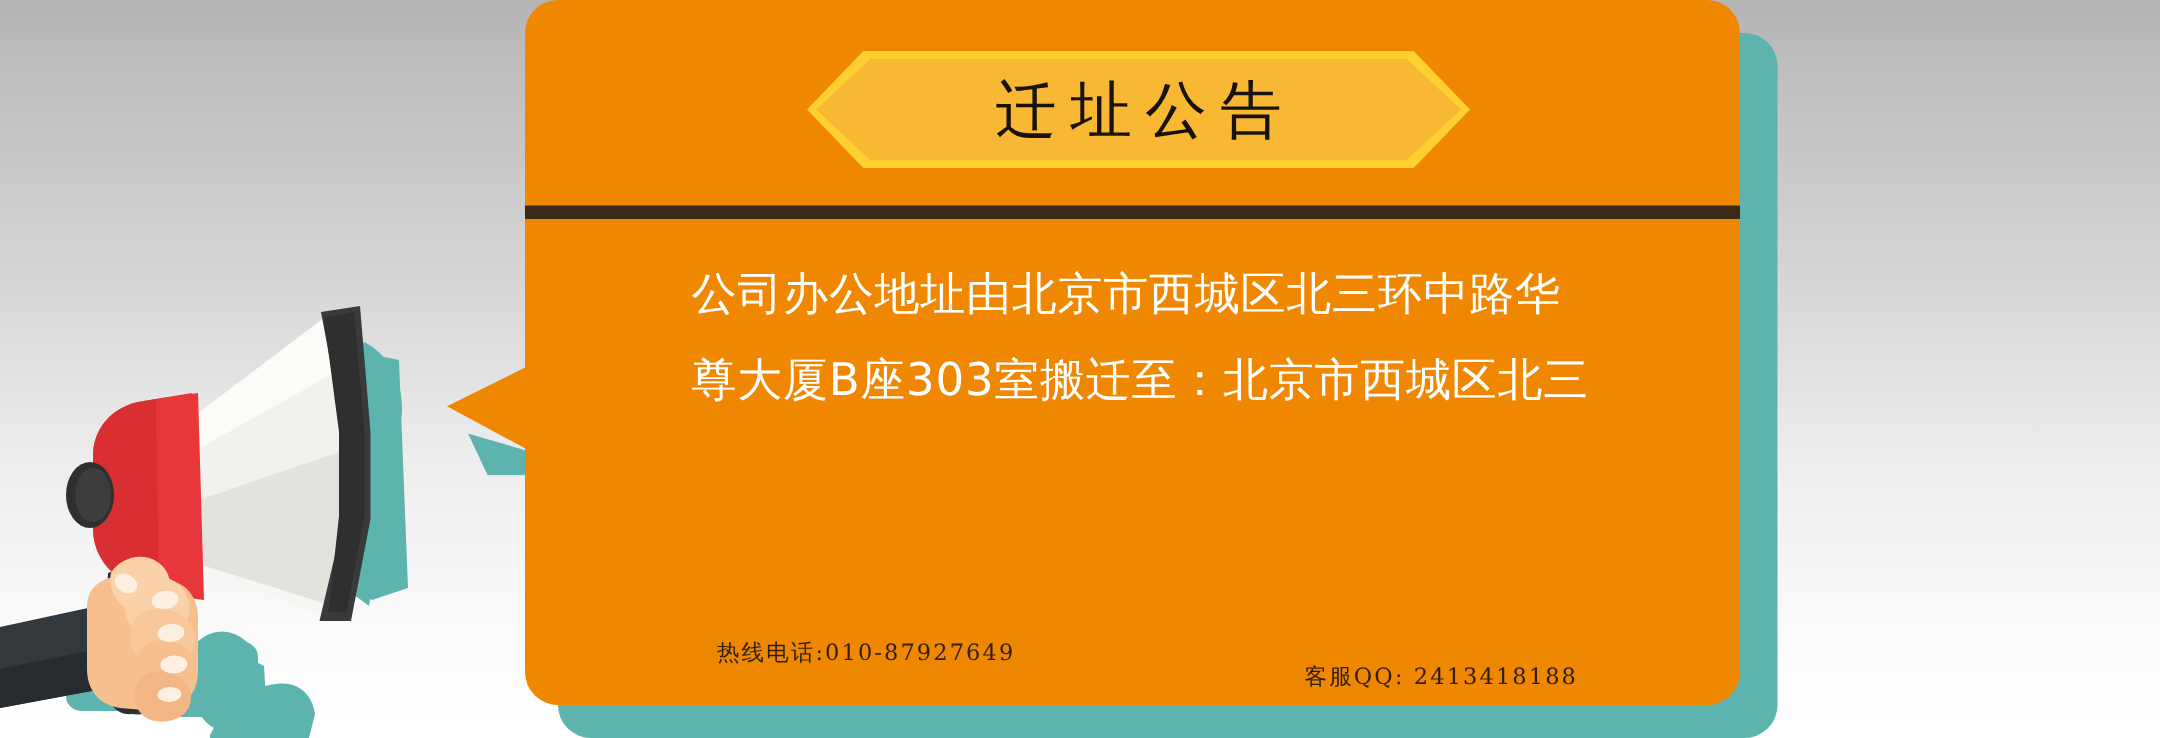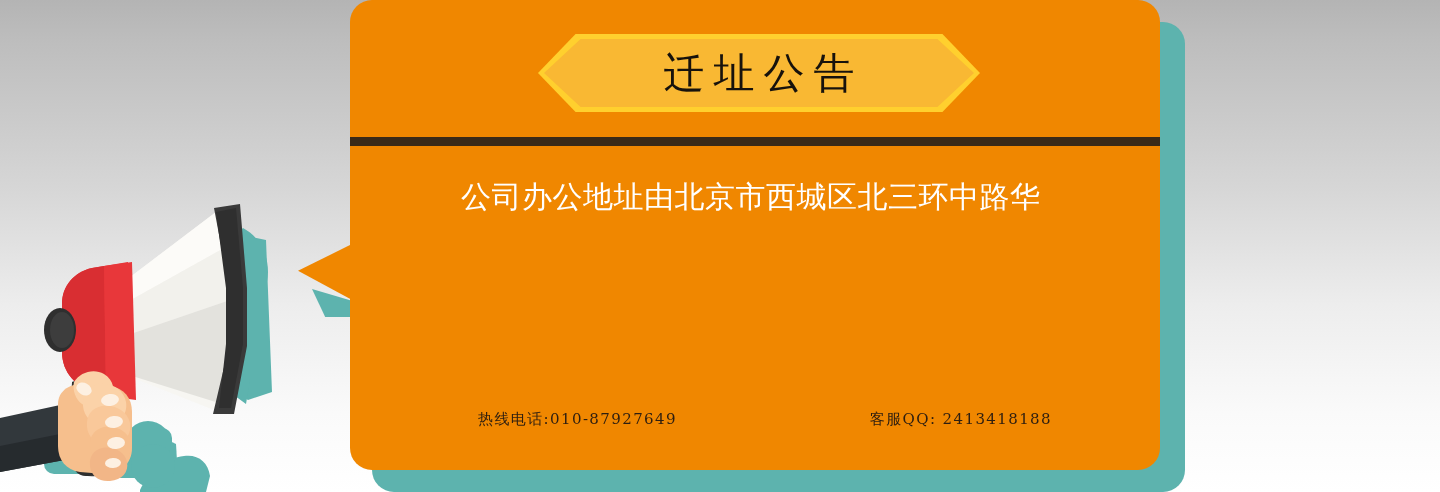--- a/index.html
+++ b/index.html
@@ -138,21 +138,21 @@
     justify-content: space-between;
     align-items: center;
     color: #2d1e10;
     font-size: 15px;
     letter-spacing: 1.4px;
     font-family: "DejaVu Serif", "Liberation Serif", serif;
     gap: 16px;
   }
   #footer-contacts > span { white-space: nowrap; }
   .contact-hotline { padding-left: 34px; }
-  .contact-qq { padding-right: 52px; }
+  .contact-qq { padding-right: 52px; margin-top: 32px; }
 </style>
 </head>
 <body>
 
 <div id="stage">
 
   <svg id="illustration" viewBox="0 0 360 492" xmlns="http://www.w3.org/2000/svg">
 
     <g>
       <path d="M243 228 C258 236 268 252 268 272 C268 296 252 312 232 316
@@ -238,20 +238,21 @@
   <div id="title-banner">
     <div id="title-banner-bg"></div>
     <div id="title-banner-inner"></div>
     <div id="title-text">迁址公告</div>
   </div>
 
   <div id="divider"></div>
 
   <div id="body-copy">
     <div>公司办公地址由北京市西城区北三环中路华</div>
+    <div>尊大厦B座303室搬迁至：北京市西城区北三</div>
   </div>
 
   <div id="footer-contacts">
     <span class="contact-hotline">热线电话:010-87927649</span>
     <span class="contact-qq">客服QQ: 2413418188</span>
   </div>
 
 </div>
 
 </body></html>

